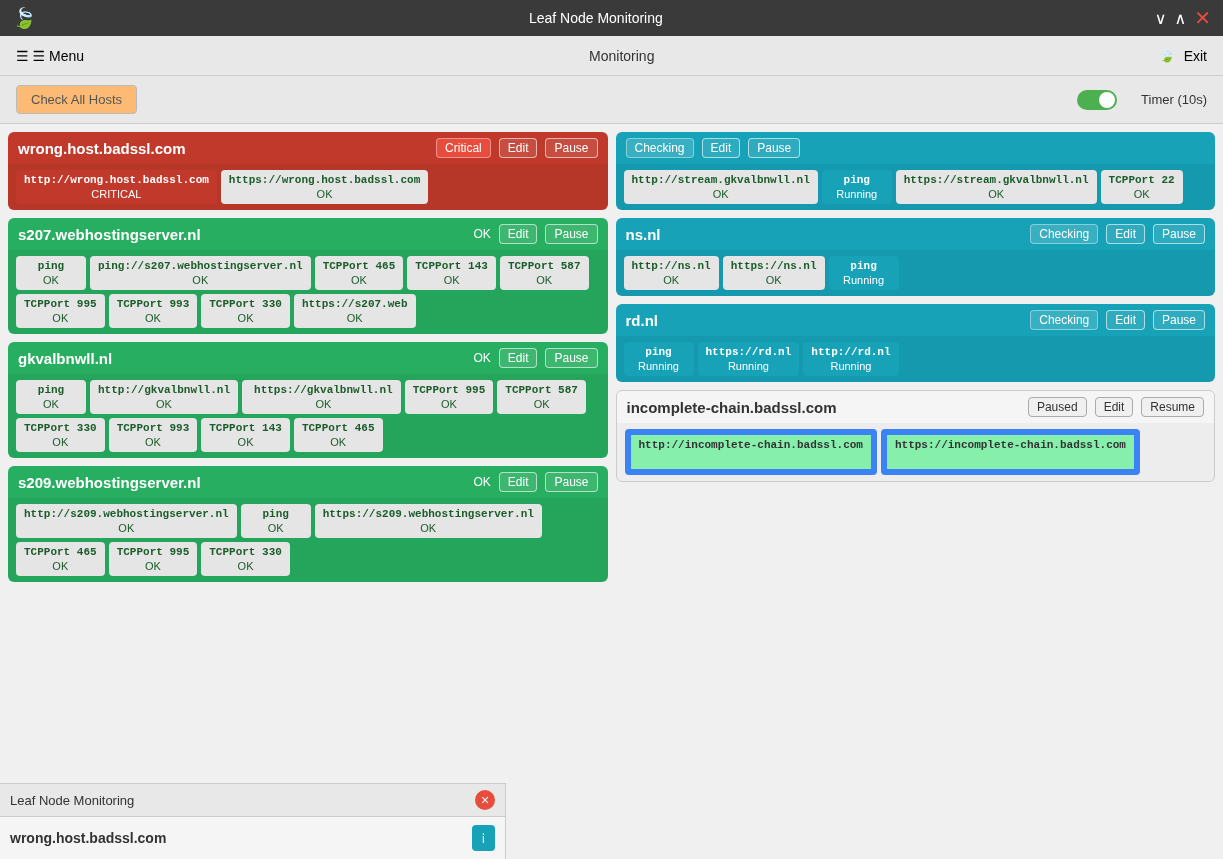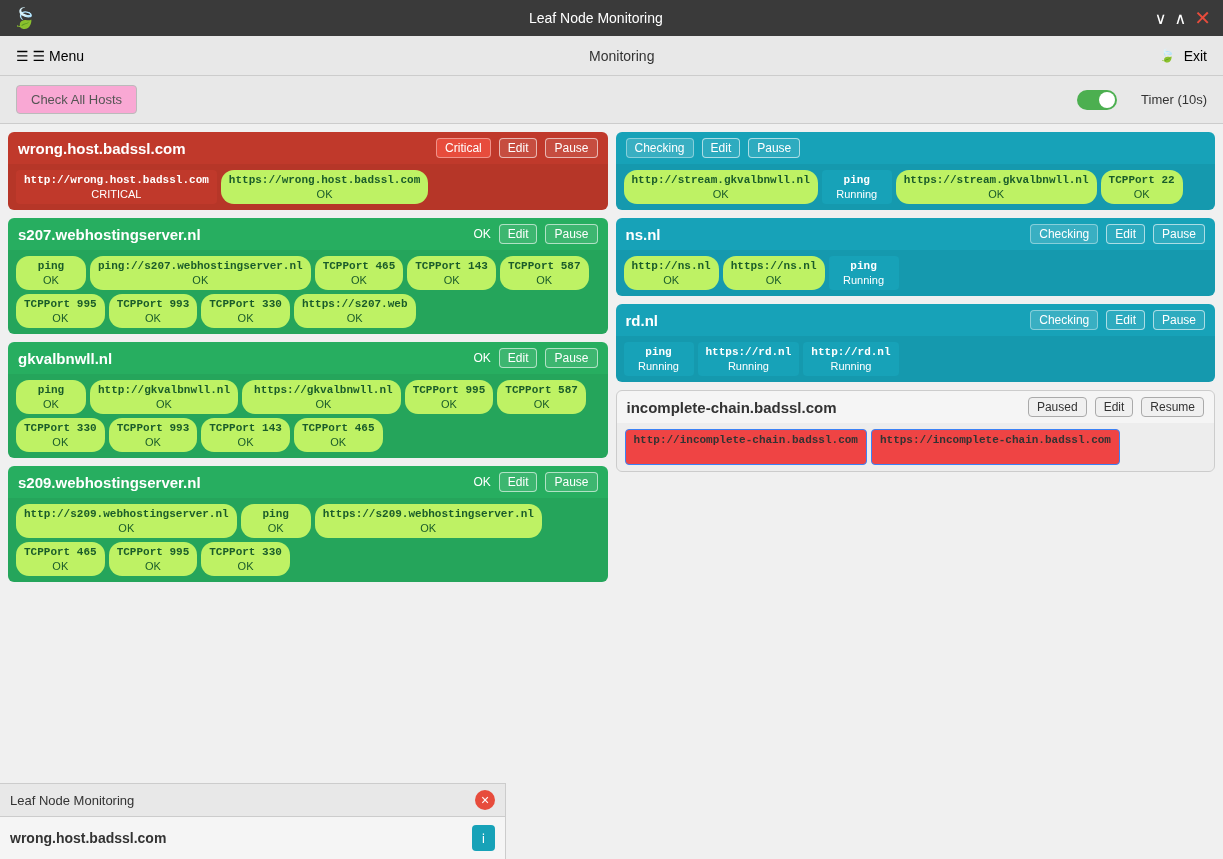--- a/index.html
+++ b/index.html
@@ -40,21 +40,21 @@
     .toolbar {
       background: #e8e8e8;
       display: flex;
       align-items: center;
       padding: 8px 16px;
       gap: 20px;
       height: 48px;
       border-bottom: 1px solid #ccc;
     }
     .check-all-btn {
-      background: #f9a8d4;
+      background: #fdba74;
       border: 1px solid #bbb;
       border-radius: 4px;
       padding: 6px 14px;
       font-size: 13px;
       cursor: pointer;
       color: #555;
     }
     .timer-section { display: flex; align-items: center; gap: 24px; margin-left: auto; }
     .toggle-switch {
       width: 40px; height: 20px;
@@ -161,25 +161,25 @@
       padding: 6px 8px;
       background: rgba(0,0,0,0.05);
     }
     .service-tile {
       border-radius: 4px;
       padding: 4px 8px;
       min-width: 70px;
       text-align: center;
       font-size: 11px;
     }
-    .service-tile-green { background: #bef264; color: #1a5c2a; border-radius: 13px; }
+    .service-tile-green { background: #e5e5e5; color: #1a5c2a; }
     .service-tile-blue-running { background: #17a2b8; color: white; }
     .service-tile-name { font-weight: bold; font-size: 11px; display: block; margin-bottom: 2px; font-family: Liberation Mono, monospace; }
     .service-tile-status { font-size: 11px; display: block; }
-    .service-tile-plain { background: #ef4444; color: #333; border: 1px solid #3b82f6; }
+    .service-tile-plain { background: #86efac; color: #333; border: 6px solid #3b82f6; }
 
     
     .notification-bar {
       position: fixed;
       bottom: 0;
       left: 0;
       width: 506px;
       background: #f5f5f5;
       border-top: 1px solid #ccc;
       border-right: 1px solid #ccc;

